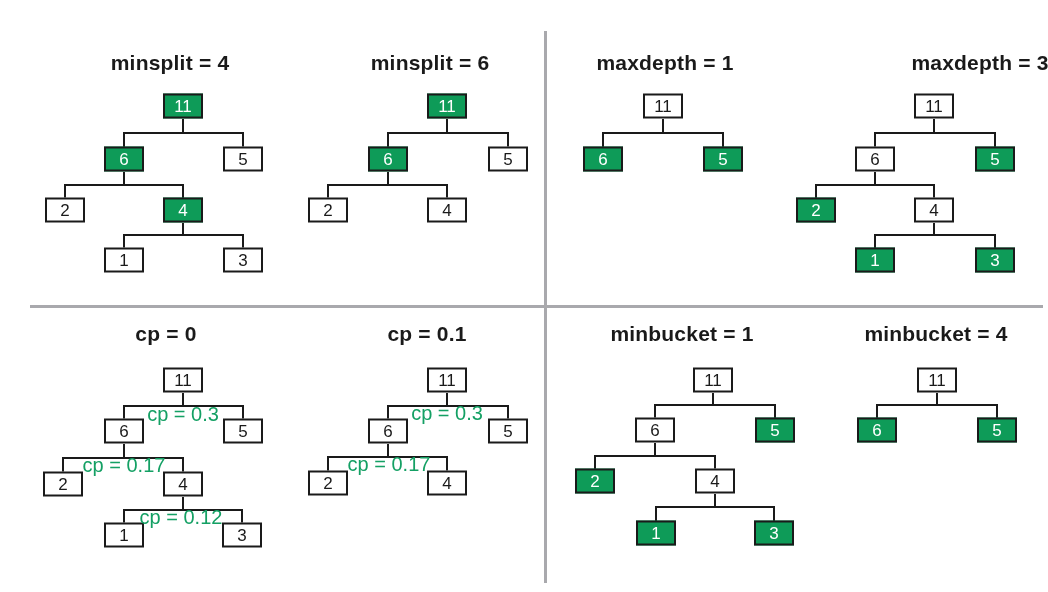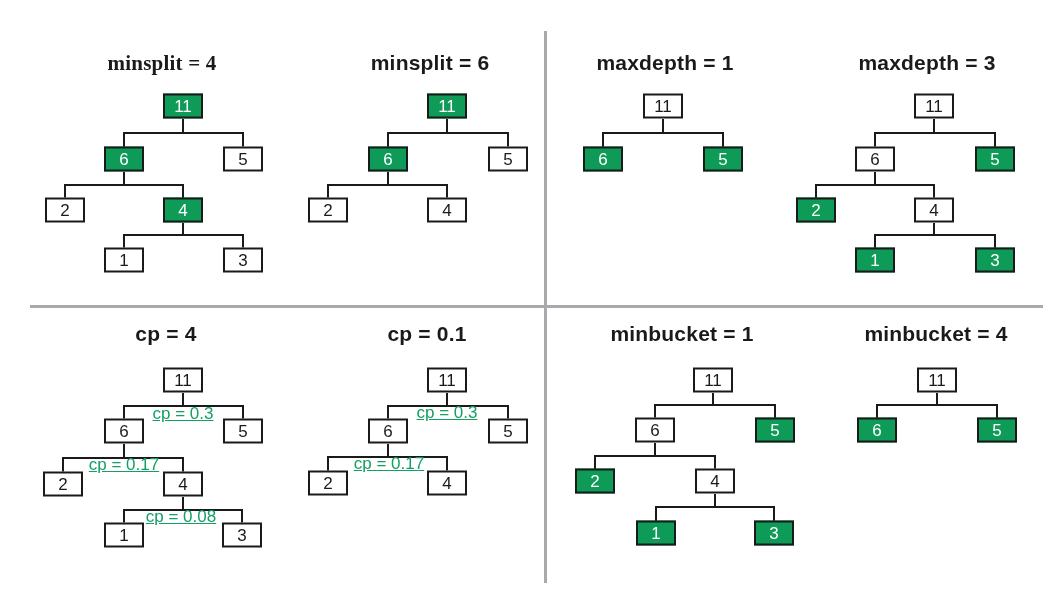--- a/index.html
+++ b/index.html
@@ -48,34 +48,33 @@
     z-index: 2;
   }
   .tree-node.highlighted {
     background: var(--green, #0e9b58);
     color: #ffffff;
   }
   .edge-label {
     position: absolute;
     transform: translate(-50%, -50%);
     color: var(--labelgreen, #14a064);
-    font-size: 17px;
+    font-size: 20px;
     white-space: nowrap;
     z-index: 3;
-    text-decoration: underline;
   }
 </style>
 </head>
 <body>
 
 <div id="canvas">
   <div class="divider" id="divider-v" style="left: 544px; top: 31px; width: 3px; height: 552px;"></div>
   <div class="divider" id="divider-h" style="left: 30px; top: 305px; width: 1013px; height: 3px;"></div>
   <div id="trees">
-      <div class="tree-title" style="left: 162px; top: 63px; font-family: Liberation Serif, serif;">minsplit = 4</div>
+      <div class="tree-title" style="left: 170px; top: 63px;">minsplit = 4</div>
       <div class="edge-seg" style="left: 182px; top: 118.5px; width: 2px; height: 15.5px;"></div>
       <div class="edge-seg" style="left: 123px; top: 132px; width: 61px; height: 2px;"></div>
       <div class="edge-seg" style="left: 123px; top: 132px; width: 2px; height: 14.5px;"></div>
       <div class="edge-seg" style="left: 182px; top: 118.5px; width: 2px; height: 15.5px;"></div>
       <div class="edge-seg" style="left: 182px; top: 132px; width: 62px; height: 2px;"></div>
       <div class="edge-seg" style="left: 242px; top: 132px; width: 2px; height: 14.5px;"></div>
       <div class="edge-seg" style="left: 123px; top: 171.5px; width: 2px; height: 14.5px;"></div>
       <div class="edge-seg" style="left: 64px; top: 184px; width: 61px; height: 2px;"></div>
       <div class="edge-seg" style="left: 64px; top: 184px; width: 2px; height: 13.5px;"></div>
       <div class="edge-seg" style="left: 123px; top: 171.5px; width: 2px; height: 14.5px;"></div>
@@ -115,21 +114,21 @@
       <div class="tree-title" style="left: 665px; top: 63px; text-align: center;">maxdepth = 1</div>
       <div class="edge-seg" style="left: 662px; top: 118.5px; width: 2px; height: 15.5px;"></div>
       <div class="edge-seg" style="left: 602px; top: 132px; width: 62px; height: 2px;"></div>
       <div class="edge-seg" style="left: 602px; top: 132px; width: 2px; height: 14.5px;"></div>
       <div class="edge-seg" style="left: 662px; top: 118.5px; width: 2px; height: 15.5px;"></div>
       <div class="edge-seg" style="left: 662px; top: 132px; width: 62px; height: 2px;"></div>
       <div class="edge-seg" style="left: 722px; top: 132px; width: 2px; height: 14.5px;"></div>
       <div class="tree-node" style="left: 663px; top: 106px;">11</div>
       <div class="tree-node highlighted" style="left: 603px; top: 159px;">6</div>
       <div class="tree-node highlighted" style="left: 723px; top: 159px;">5</div>
-      <div class="tree-title" style="left: 927px; top: 63px;">maxdepth = 3</div>
+      <div class="tree-title" style="left: 980px; top: 63px;">maxdepth = 3</div>
       <div class="edge-seg" style="left: 933px; top: 118.5px; width: 2px; height: 15.5px;"></div>
       <div class="edge-seg" style="left: 874px; top: 132px; width: 61px; height: 2px;"></div>
       <div class="edge-seg" style="left: 874px; top: 132px; width: 2px; height: 14.5px;"></div>
       <div class="edge-seg" style="left: 933px; top: 118.5px; width: 2px; height: 15.5px;"></div>
       <div class="edge-seg" style="left: 933px; top: 132px; width: 63px; height: 2px;"></div>
       <div class="edge-seg" style="left: 994px; top: 132px; width: 2px; height: 14.5px;"></div>
       <div class="edge-seg" style="left: 874px; top: 171.5px; width: 2px; height: 14.5px;"></div>
       <div class="edge-seg" style="left: 815px; top: 184px; width: 61px; height: 2px;"></div>
       <div class="edge-seg" style="left: 815px; top: 184px; width: 2px; height: 13.5px;"></div>
       <div class="edge-seg" style="left: 874px; top: 171.5px; width: 2px; height: 14.5px;"></div>
@@ -141,42 +140,42 @@
       <div class="edge-seg" style="left: 933px; top: 222.5px; width: 2px; height: 13.5px;"></div>
       <div class="edge-seg" style="left: 933px; top: 234px; width: 63px; height: 2px;"></div>
       <div class="edge-seg" style="left: 994px; top: 234px; width: 2px; height: 13.5px;"></div>
       <div class="tree-node" style="left: 934px; top: 106px;">11</div>
       <div class="tree-node" style="left: 875px; top: 159px;">6</div>
       <div class="tree-node highlighted" style="left: 995px; top: 159px;">5</div>
       <div class="tree-node highlighted" style="left: 816px; top: 210px;">2</div>
       <div class="tree-node" style="left: 934px; top: 210px;">4</div>
       <div class="tree-node highlighted" style="left: 875px; top: 260px;">1</div>
       <div class="tree-node highlighted" style="left: 995px; top: 260px;">3</div>
-      <div class="tree-title" style="left: 166px; top: 334px;">cp = 4</div>
+      <div class="tree-title" style="left: 166px; top: 334px;">cp = 0</div>
       <div class="edge-seg" style="left: 182px; top: 392.5px; width: 2px; height: 14.5px;"></div>
       <div class="edge-seg" style="left: 123px; top: 405px; width: 61px; height: 2px;"></div>
       <div class="edge-seg" style="left: 123px; top: 405px; width: 2px; height: 13.5px;"></div>
       <div class="edge-seg" style="left: 182px; top: 392.5px; width: 2px; height: 14.5px;"></div>
       <div class="edge-seg" style="left: 182px; top: 405px; width: 62px; height: 2px;"></div>
       <div class="edge-seg" style="left: 242px; top: 405px; width: 2px; height: 13.5px;"></div>
       <div class="edge-seg" style="left: 123px; top: 443.5px; width: 2px; height: 15.5px;"></div>
       <div class="edge-seg" style="left: 62px; top: 457px; width: 63px; height: 2px;"></div>
       <div class="edge-seg" style="left: 62px; top: 457px; width: 2px; height: 14.5px;"></div>
       <div class="edge-seg" style="left: 123px; top: 443.5px; width: 2px; height: 15.5px;"></div>
       <div class="edge-seg" style="left: 123px; top: 457px; width: 61px; height: 2px;"></div>
       <div class="edge-seg" style="left: 182px; top: 457px; width: 2px; height: 14.5px;"></div>
       <div class="edge-seg" style="left: 182px; top: 496.5px; width: 2px; height: 14.5px;"></div>
       <div class="edge-seg" style="left: 123px; top: 509px; width: 61px; height: 2px;"></div>
       <div class="edge-seg" style="left: 123px; top: 509px; width: 2px; height: 13.5px;"></div>
       <div class="edge-seg" style="left: 182px; top: 496.5px; width: 2px; height: 14.5px;"></div>
       <div class="edge-seg" style="left: 182px; top: 509px; width: 61px; height: 2px;"></div>
       <div class="edge-seg" style="left: 241px; top: 509px; width: 2px; height: 13.5px;"></div>
       <div class="edge-label" style="left: 183px; top: 414px;">cp = 0.3</div>
       <div class="edge-label" style="left: 124px; top: 465px;">cp = 0.17</div>
-      <div class="edge-label" style="left: 181px; top: 517px;">cp = 0.08</div>
+      <div class="edge-label" style="left: 181px; top: 517px;">cp = 0.12</div>
       <div class="tree-node" style="left: 183px; top: 380px;">11</div>
       <div class="tree-node" style="left: 124px; top: 431px;">6</div>
       <div class="tree-node" style="left: 243px; top: 431px;">5</div>
       <div class="tree-node" style="left: 63px; top: 484px;">2</div>
       <div class="tree-node" style="left: 183px; top: 484px;">4</div>
       <div class="tree-node" style="left: 124px; top: 535px;">1</div>
       <div class="tree-node" style="left: 242px; top: 535px;">3</div>
       <div class="tree-title" style="left: 427px; top: 334px;">cp = 0.1</div>
       <div class="edge-seg" style="left: 446px; top: 392.5px; width: 2px; height: 14.5px;"></div>
       <div class="edge-seg" style="left: 387px; top: 405px; width: 61px; height: 2px;"></div>

